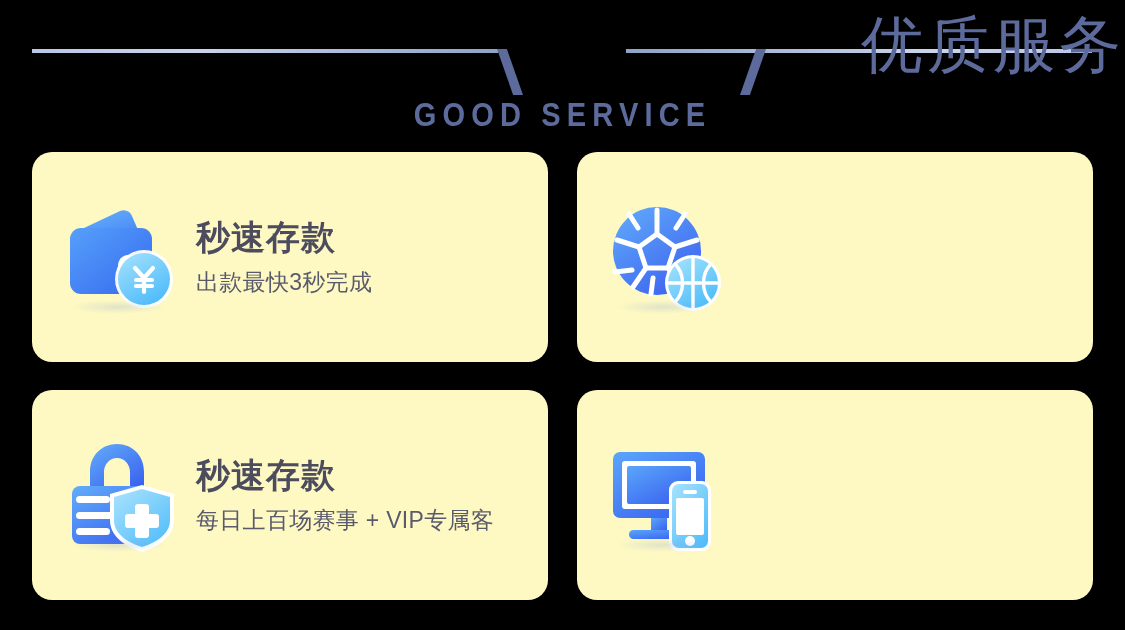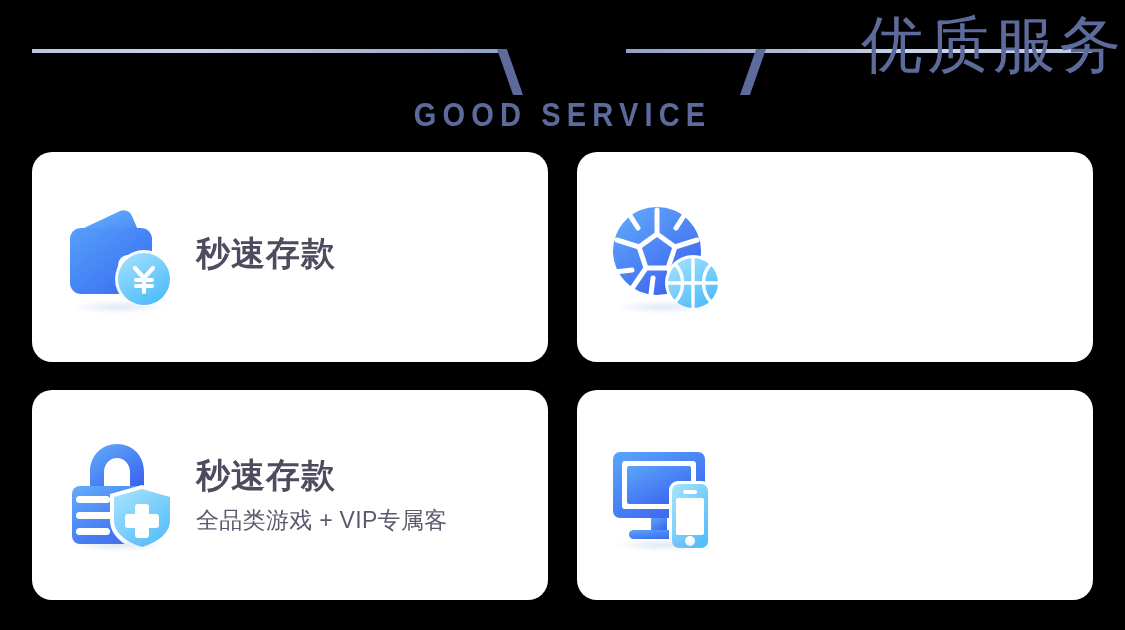--- a/index.html
+++ b/index.html
@@ -74,21 +74,21 @@
     width:1061px; height:448px;
     display:grid;
     grid-template-columns:516px 516px;
     grid-template-rows:210px 210px;
     column-gap:29px;
     row-gap:28px;
   }
 
   .card {
     position:relative;
-    background:#ffffff;
+    background:#fef9c3;
     border-radius:20px;
     display:flex;
     align-items:center;
     padding:0 18px 0 30px;
     overflow:hidden;
   }
 
   .card-icon {
     position:relative;
     width:118px; height:118px;
@@ -176,20 +176,23 @@
           <g stroke="#ffffff" stroke-width="4.2" stroke-linecap="round" fill="none">
             <path d="M73 70 L82 80 L91 70"></path>
             <path d="M82 80 L82 94"></path>
             <path d="M74 82 L90 82"></path>
             <path d="M74 88 L90 88"></path>
           </g>
         </svg>
       </div>
       <div class="card-text">
         <div class="card-title">秒速存款</div>
+        <div class="card-sub">
+          <span class="ln">出款最快3秒完成</span>
+        </div>
       </div>
     </div>
 
     <div class="card">
       <div class="card-icon">
         <div class="icon-shadow"></div>
         <svg class="icon-svg" viewBox="0 0 118 118">
           <defs>
             <linearGradient id="sg" x1="0.15" y1="0" x2="0.85" y2="1">
               <stop offset="0%" stop-color="#5fa8fb"></stop>
@@ -259,21 +262,21 @@
           <path d="M80 53 L108 61 L108 84 C108 97 96 106 80 111 C64 106 52 97 52 84 L52 61 Z" fill="url(#sh)"></path>
           <g fill="#ffffff">
             <rect x="73" y="68" width="14" height="34" rx="3"></rect>
             <rect x="63" y="78" width="34" height="14" rx="3"></rect>
           </g>
         </svg>
       </div>
       <div class="card-text">
         <div class="card-title">秒速存款</div>
         <div class="card-sub">
-          <span class="ln">全品类游戏 + VIP专属客</span>
+          <span class="ln">每日上百场赛事 + VIP专属客</span>
         </div>
       </div>
     </div>
 
     <div class="card">
       <div class="card-icon">
         <div class="icon-shadow"></div>
         <svg class="icon-svg" viewBox="0 0 118 118">
           <defs>
             <linearGradient id="mn" x1="0" y1="0" x2="0.8" y2="1">

